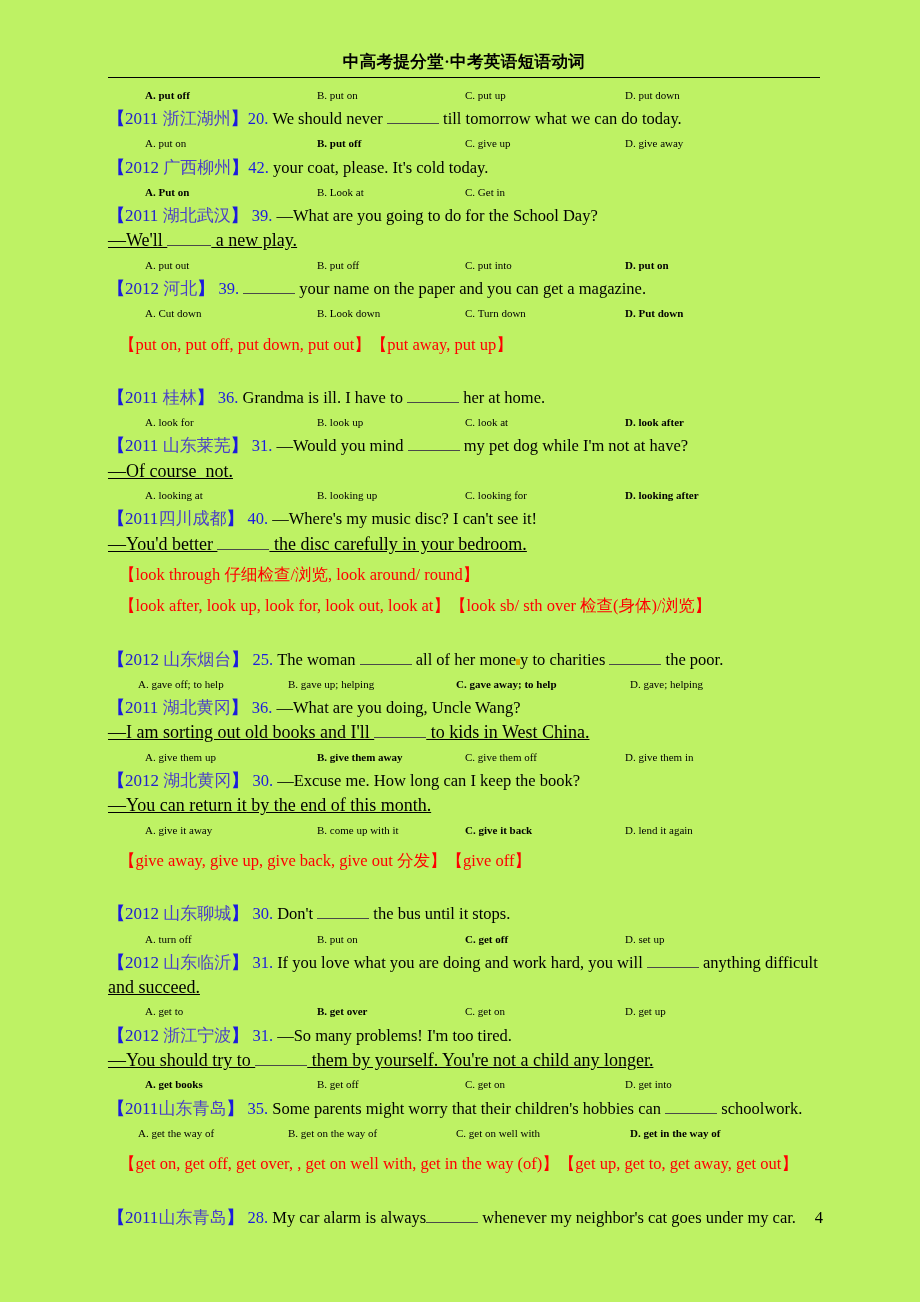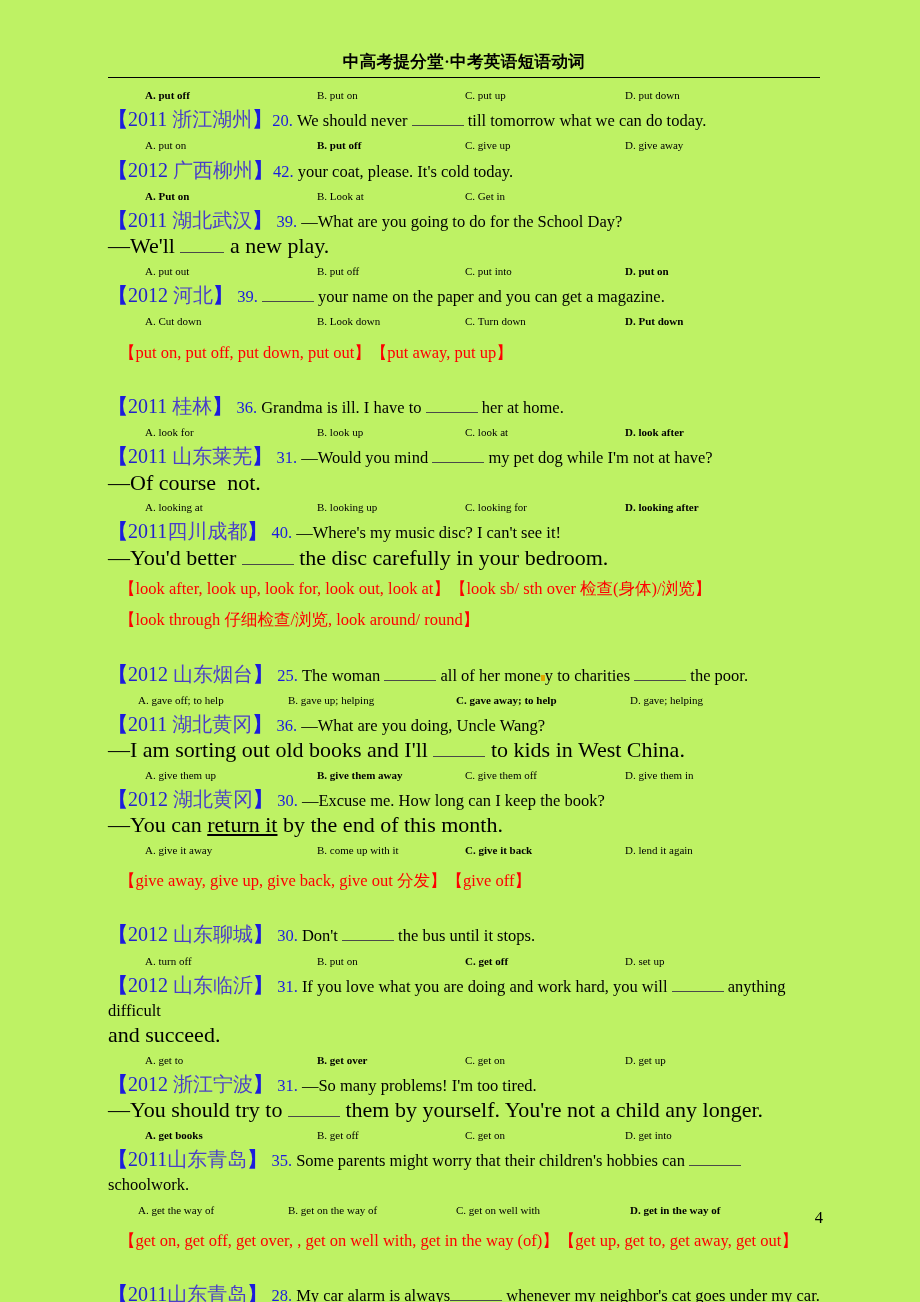--- a/index.html
+++ b/index.html
@@ -33,24 +33,25 @@
     font-weight: bold;
     letter-spacing: 0.4px;
     border-bottom: 1.1px solid #000;
     padding-bottom: 4px;
     margin-bottom: 5px;
     line-height: 1.25;
   }
 
   
   .line {
-    font-size: 22px;
+    font-size: 18px;
     line-height: 24.3px;
     white-space: pre-wrap;
     margin: 0;
+    text-decoration: underline;
   }
 
   
   .qline { font-size: 16.5px; line-height: 24.3px; margin: 0; }
 
   
   .opts {
     display: block;
     position: relative;
     height: 24.3px;
@@ -70,21 +71,21 @@
 
   
   .opts.tight .opt.c1 { left: 30px; }
   .opts.tight .opt.c2 { left: 180px; }
   .opts.tight .opt.c3 { left: 348px; }
   .opts.tight .opt.c4 { left: 522px; }
 
   .bold { font-weight: bold; }
 
   
-  .tag { color: #1c1cdd; font-size: 20px; }
+  .tag { color: #1c1cdd; font-size: 17px; }
   .tag .brk { color: #1c1cdd; font-weight: bold; }
   .tag .yr  { color: #2222cc; }
   .tag .place { color: #4a3fc8; }
   .qnum { color: #1c1cdd; }
 
   
   .note {
     color: #ff0000;
     font-size: 16.5px;
     line-height: 24.3px;
@@ -189,22 +190,22 @@
     <div class="opts">
       <span class="opt c1">A. looking at</span>
       <span class="opt c2">B. looking up</span>
       <span class="opt c3">C. looking for</span>
       <span class="opt c4 bold">D. looking after</span>
     </div>
 
     <div class="qline"><span class="tag"><span class="brk">【</span><span class="yr">2011</span><span class="place">四川成都</span><span class="brk">】</span></span><span class="qnum"> 40.</span><span> —Where's my music disc? I can't see it!</span></div>
     <div class="line"><span>—You'd better </span><span class="blank w2"></span><span> the disc carefully in your bedroom.</span></div>
 
+    <div class="note">【look through 仔细检查/浏览, look around/ round】</div>
     <div class="note">【look after, look up, look for, look out, look at】【look sb/ sth over 检查(身体)/浏览】</div>
-    <div class="note">【look through 仔细检查/浏览, look around/ round】</div>
 
     <div class="gap"></div>
 
     <div class="qline"><span class="tag"><span class="brk">【</span><span class="yr">2012 </span><span class="place">山东烟台</span><span class="brk">】</span></span><span class="qnum"> 25.</span><span> The woman </span><span class="blank w2"></span><span> all of her mone</span><span class="mark"></span><span>y to charities </span><span class="blank w2"></span><span> the poor.</span></div>
     <div class="opts tight">
       <span class="opt c1">A. gave off; to help</span>
       <span class="opt c2">B. gave up; helping</span>
       <span class="opt c3 bold">C. gave away; to help</span>
       <span class="opt c4">D. gave; helping</span>
     </div>

